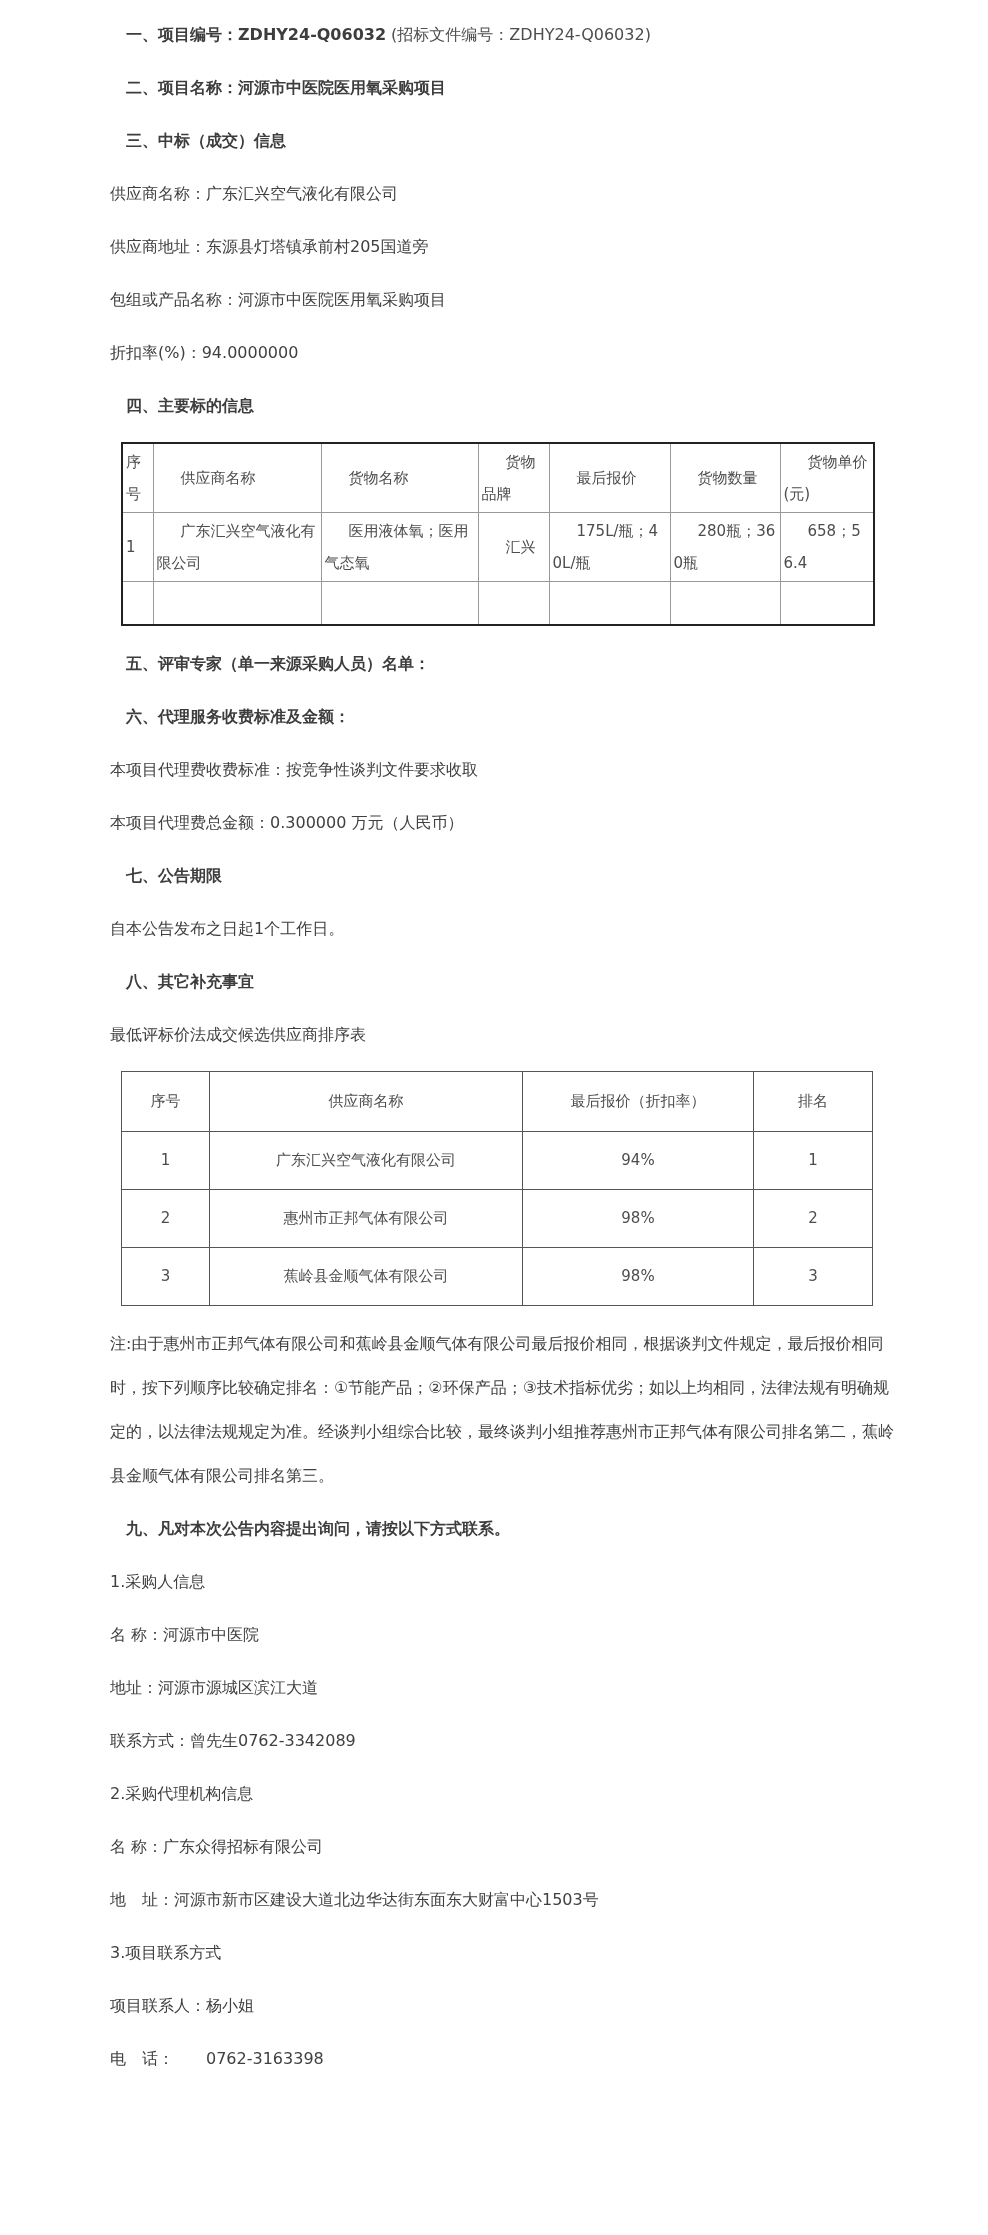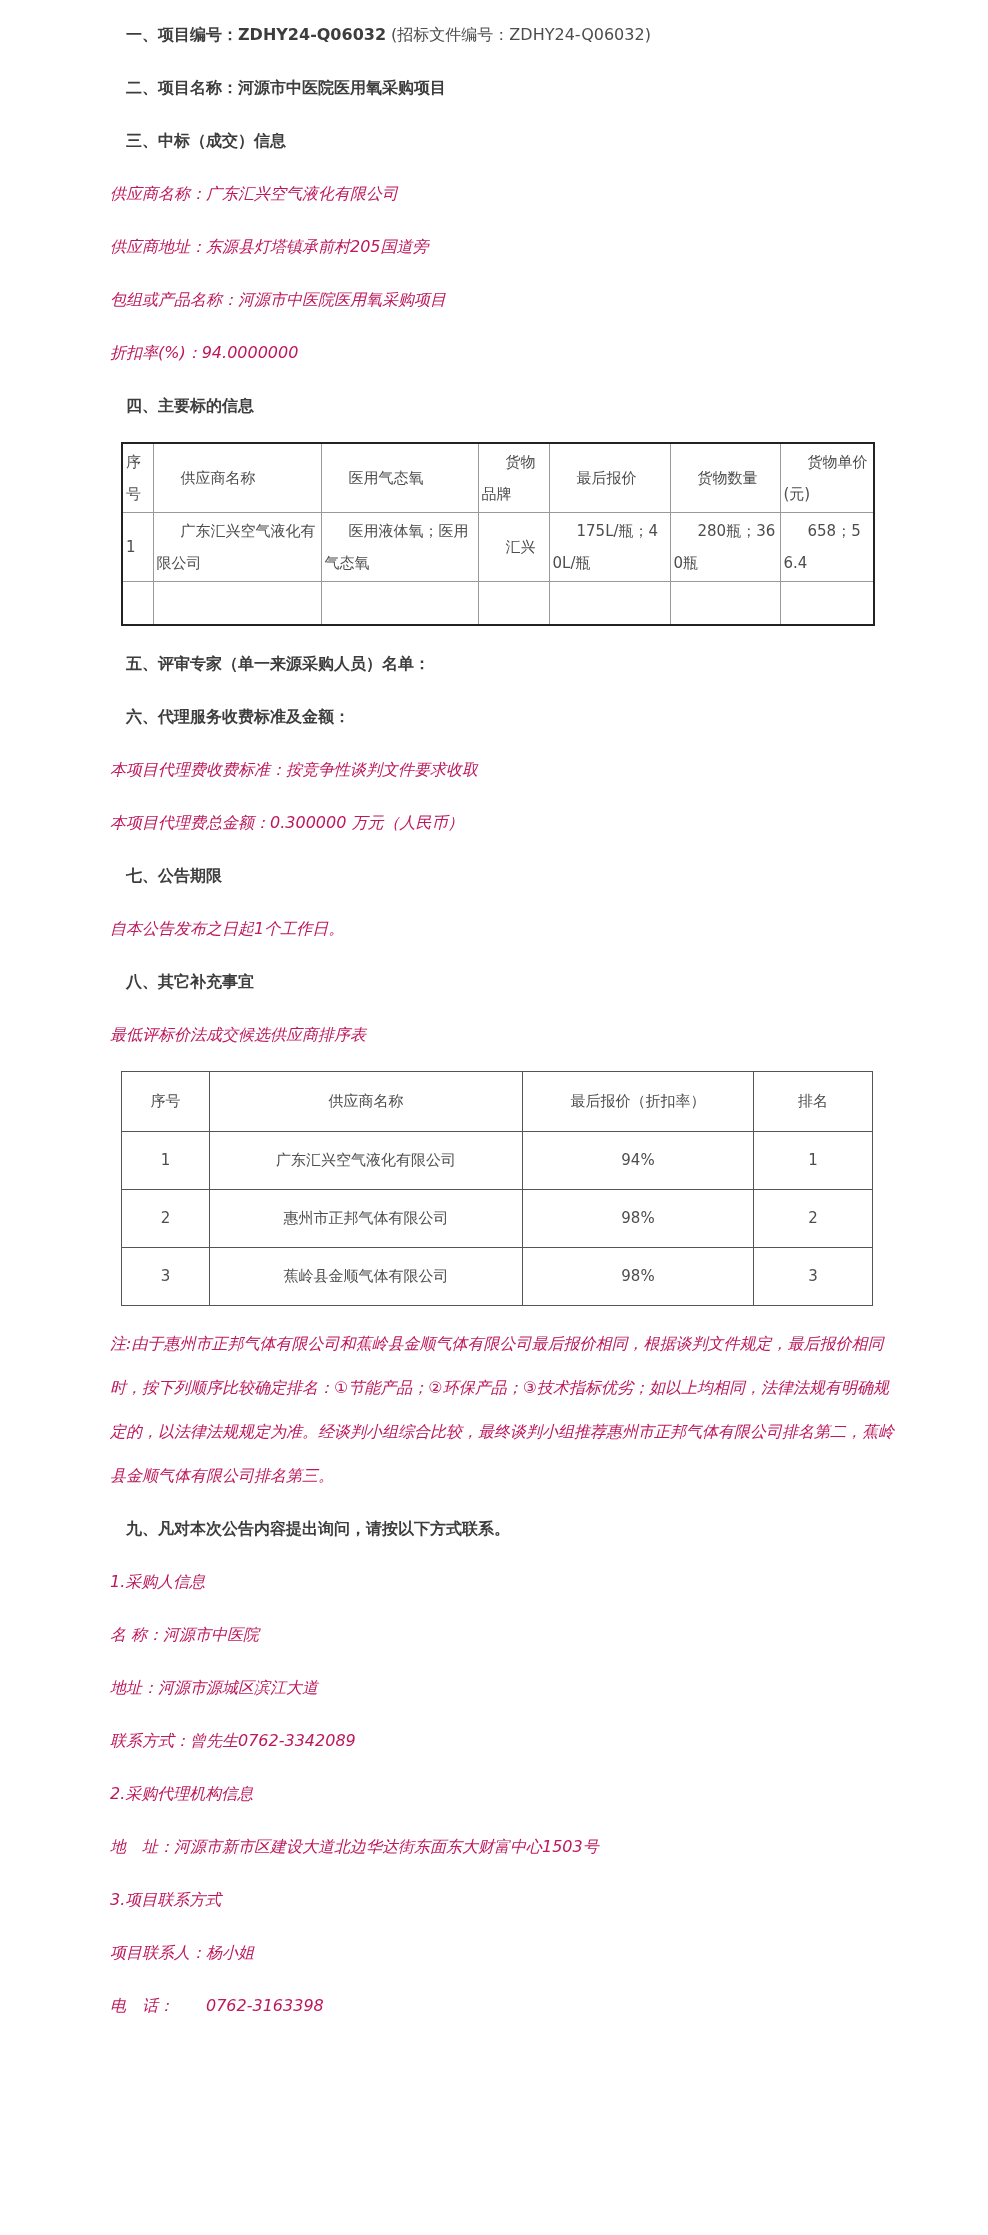--- a/index.html
+++ b/index.html
@@ -11,23 +11,22 @@
   .page {
     width: 988px;
     box-sizing: border-box;
     padding: 13px 83px 45px 110px;
     background: #ffffff;
   }
   .para {
     font-size: 16px;
     line-height: 44px;
     margin: 0 0 9px 0;
-    color: #be185d;
+    color: #404040;
     word-break: break-all;
-    font-style: italic;
   }
   .heading {
     font-size: 16px;
     font-weight: bold;
     line-height: 44px;
     margin: 0 0 9px 16px;
     color: #3d3d3d;
   }
   .heading .normal-part { font-weight: normal; color: #4d4d4d; }
   table {
@@ -93,21 +92,21 @@
         <col style="width:157px">
         <col style="width:71px">
         <col style="width:121px">
         <col style="width:110px">
         <col style="width:94px">
     </colgroup>
     <tbody>
       <tr class="hdr">
         <th class="no-indent">序号</th>
         <th>供应商名称</th>
-        <th>医用气态氧</th>
+        <th>货物名称</th>
         <th>货物品牌</th>
         <th>最后报价</th>
         <th>货物数量</th>
         <th>货物单价(元)</th>
       </tr>
       <tr class="r1">
         <td class="no-indent">1</td>
         <td>广东汇兴空气液化有限公司</td>
         <td>医用液体氧；医用气态氧</td>
         <td>汇兴</td>
@@ -177,19 +176,20 @@
   <p class="para">注:由于惠州市正邦气体有限公司和蕉岭县金顺气体有限公司最后报价相同，根据谈判文件规定，最后报价相同时，按下列顺序比较确定排名：①节能产品；②环保产品；③技术指标优劣；如以上均相同，法律法规有明确规定的，以法律法规规定为准。经谈判小组综合比较，最终谈判小组推荐惠州市正邦气体有限公司排名第二，蕉岭县金顺气体有限公司排名第三。</p>
 
   <p class="heading">九、凡对本次公告内容提出询问，请按以下方式联系。</p>
 
   <p class="para">1.采购人信息</p>
   <p class="para">名 称：河源市中医院</p>
   <p class="para">地址：河源市源城区滨江大道</p>
   <p class="para">联系方式：曾先生0762-3342089</p>
 
   <p class="para">2.采购代理机构信息</p>
+  <p class="para">名 称：广东众得招标有限公司</p>
   <p class="para">地　址：河源市新市区建设大道北边华达街东面东大财富中心1503号</p>
 
   <p class="para">3.项目联系方式</p>
   <p class="para">项目联系人：杨小姐</p>
   <p class="para">电　话：　　0762-3163398</p>
 
 </div>
 
 </body></html>

